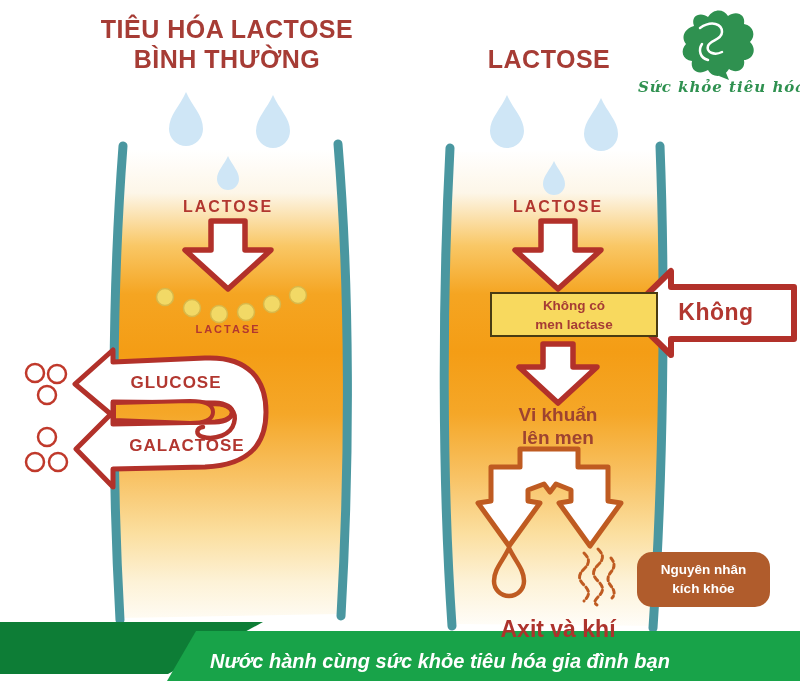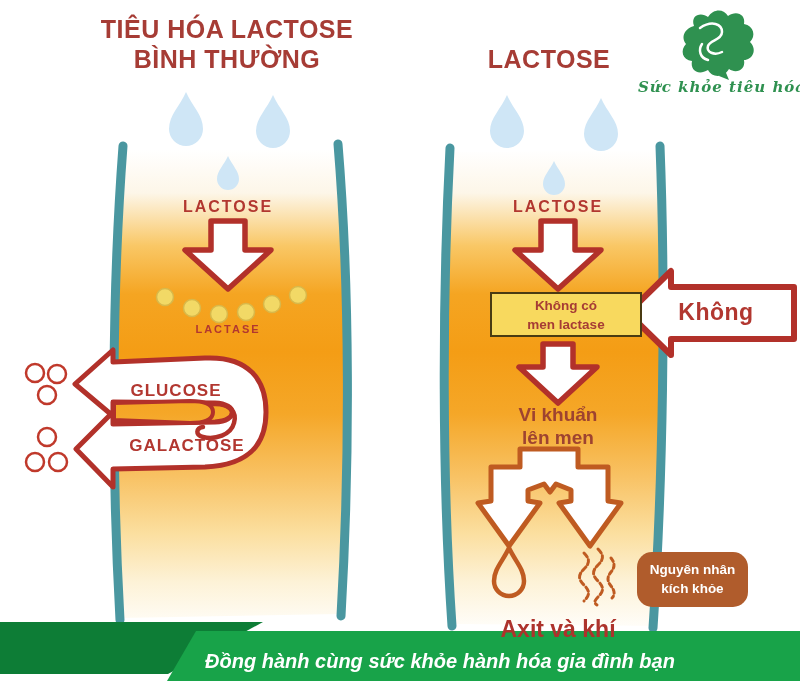--- a/index.html
+++ b/index.html
@@ -11,27 +11,27 @@
   .txt{position:absolute;z-index:5;white-space:nowrap;transform:translateX(-50%);}
   .title{font-size:25px;font-weight:bold;color:#a63c35;letter-spacing:.5px;}
   .lbl{font-weight:bold;color:#b23730;}
   .lactose-lbl{font-size:16px;letter-spacing:2px;}
   .lactase-lbl{font-size:11px;letter-spacing:2px;}
   .sugar-lbl{font-size:17px;letter-spacing:1px;}
   .nuoc-lbl{font-size:23px;letter-spacing:.5px;}
   .bact-lbl{font-size:19px;font-weight:bold;color:#9e4330;}
   .axit-lbl{font-size:23px;font-weight:bold;color:#ad332c;}
   .enzyme-box{
-    position:absolute;left:490px;top:292px;width:152px;height:45px;z-index:4;
+    position:absolute;left:490px;top:292px;width:168px;height:45px;z-index:4;
     background:#f8d95e;border:2px solid #4a3b12;box-sizing:border-box;
     text-align:center;font-size:13.5px;font-weight:bold;color:#a63c35;
     line-height:19px;padding-top:2px;
   }
   .badge{
-    position:absolute;left:637px;top:552px;width:111px;height:55px;z-index:6;
+    position:absolute;left:637px;top:552px;width:133px;height:55px;z-index:6;
     background:#b05c2c;border-radius:15px;box-sizing:border-box;
     text-align:center;color:#fff;font-weight:bold;font-size:13.5px;
     line-height:19px;padding-top:8px;
   }
   .logo-text{
     font-family:"DejaVu Serif",serif;font-style:italic;font-weight:bold;
     font-size:15px;color:#2f9150;letter-spacing:1px;
   }
   .banner-text{
     font-size:20px;font-weight:bold;font-style:italic;color:#ffffff;z-index:6;
@@ -135,21 +135,21 @@
   </svg>
 
   <div class="txt title" style="left:227px;top:15px;">TIÊU HÓA LACTOSE</div>
   <div class="txt title" style="left:227px;top:45px;">BÌNH THƯỜNG</div>
   <div class="txt title" style="left:549px;top:45px;">LACTOSE</div>
 
   <div class="txt logo-text" style="left:722px;top:78px;">Sức khỏe tiêu hóa</div>
 
   <div class="txt lbl lactose-lbl" style="left:228px;top:198px;">LACTOSE</div>
   <div class="txt lbl lactase-lbl" style="left:228px;top:323px;">LACTASE</div>
-  <div class="txt lbl sugar-lbl" style="left:176px;top:373px;margin-top:8px;">GLUCOSE</div>
+  <div class="txt lbl sugar-lbl" style="left:176px;top:373px;">GLUCOSE</div>
   <div class="txt lbl sugar-lbl" style="left:187px;top:436px;">GALACTOSE</div>
 
   <div class="txt lbl lactose-lbl" style="left:558px;top:198px;">LACTOSE</div>
 
   <div class="enzyme-box">
     <div>Không có</div>
     <div>men lactase</div>
   </div>
 
   <div class="txt lbl nuoc-lbl" style="left:716px;top:299px;">Không</div>
@@ -157,15 +157,15 @@
   <div class="txt bact-lbl" style="left:558px;top:404px;text-align:center;">Vi khuẩn</div>
   <div class="txt bact-lbl" style="left:558px;top:427px;">lên men</div>
 
   <div class="txt axit-lbl" style="left:558px;top:616px;">Axit và khí</div>
 
   <div class="badge">
     <div>Nguyên nhân</div>
     <div>kích khỏe</div>
   </div>
 
-  <div class="txt banner-text" style="left:440px;top:650px;">Đồng hành cùng sức khỏe hành hóa gia đình bạn</div>
+  <div class="txt banner-text" style="left:440px;top:650px;">Nước hành cùng sức khỏe tiêu hóa gia đình bạn</div>
 
 </div>
 
 </body></html>

